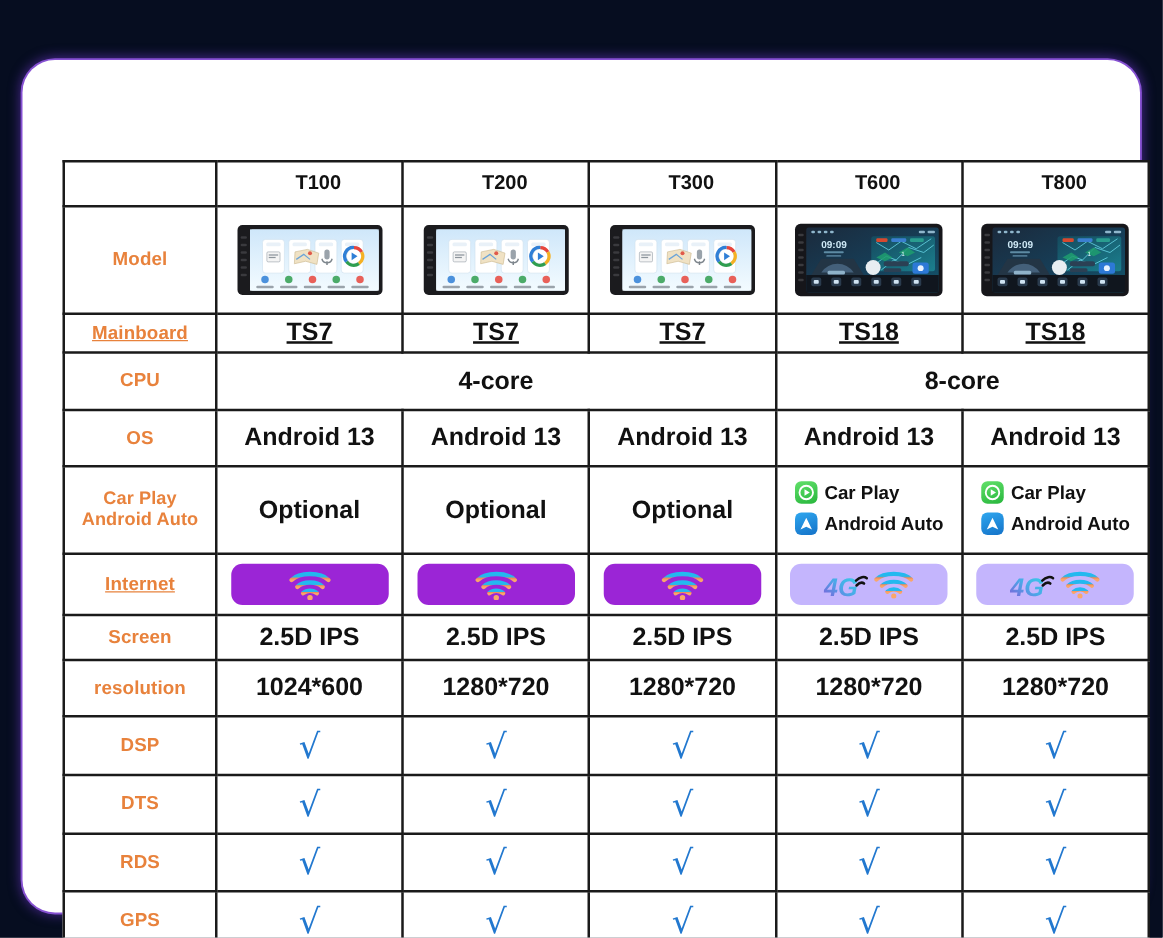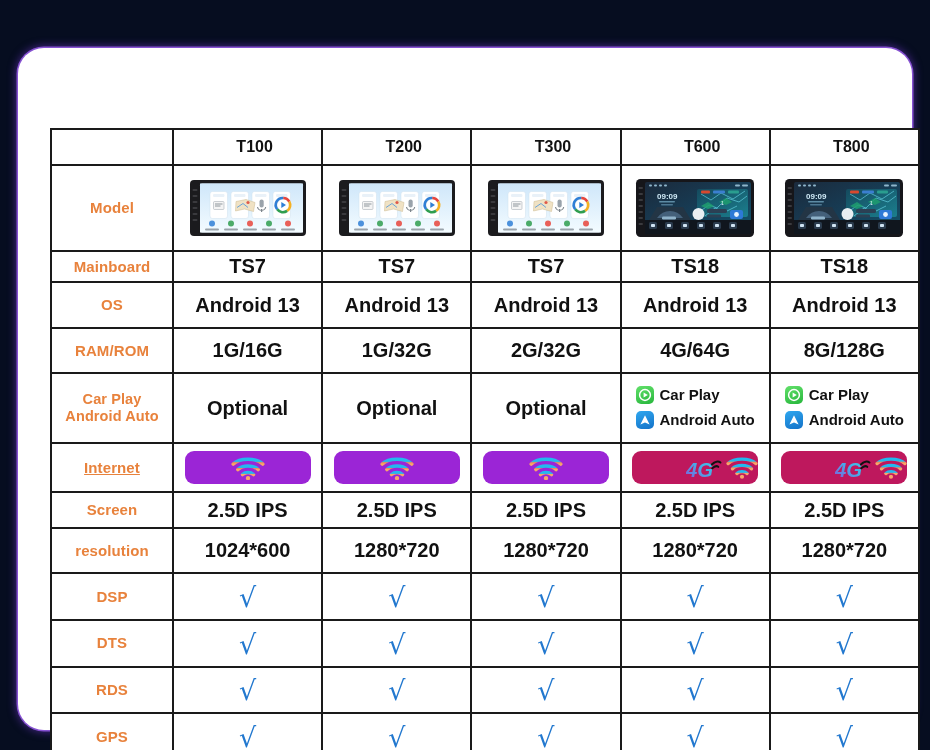--- a/index.html
+++ b/index.html
@@ -71,21 +71,21 @@
     font-weight: normal;
     line-height: 1;
     font-family: "DejaVu Sans", sans-serif;
     display: inline-block;
     transform: translateY(1px);
   }
 
   
   tr.r-head td { height: 29px; }
   tr.r-model td { height: 70px; }
-  tr.r-mb td { height: 26px; }
+  tr.r-mb td { height: 26px; text-decoration: underline; }
   tr.r-cpu td { height: 37px; }
   tr.r-os td { height: 37px; }
   tr.r-ram td { height: 37px; }
   tr.r-cp td { height: 57px; }
   tr.r-net td { height: 40px; text-decoration: underline; }
   tr.r-screen td { height: 29px; }
   tr.r-res td { height: 37px; }
   tr.r-bt td { height: 37px; }
   tr.r-tick td { height: 38px; }
 
@@ -120,21 +120,21 @@
   .badge {
     width: 126px; height: 33px;
     border-radius: 9px;
     margin: 0 auto;
     display: flex;
     align-items: center;
     justify-content: center;
     gap: 9px;
   }
   .badge.wifi-only { background: #9b25d6; }
-  .badge.lte { background: #be185d; gap: 4px; justify-content: flex-end; }
+  .badge.lte { background: #c4b5fd; gap: 4px; }
   .badge svg { display: block; }
 
   
   .device {
     margin: 0 auto;
     display: block;
   }
 </style>
 </head>
 <body>
@@ -513,38 +513,35 @@
 
           <tr class="r-mb">
             <td class="label">Mainboard</td>
             <td class="val">TS7</td>
             <td class="val">TS7</td>
             <td class="val">TS7</td>
             <td class="val">TS18</td>
             <td class="val">TS18</td>
           </tr>
 
+          <tr class="r-cpu">
+            <td class="label">CPU</td>
+            <td class="val" colspan="3">4-core</td>
+            <td class="val" colspan="2">8-core</td>
+          </tr>
 
           <tr class="r-os">
             <td class="label">OS</td>
             <td class="val">Android 13</td>
             <td class="val">Android 13</td>
             <td class="val">Android 13</td>
             <td class="val">Android 13</td>
             <td class="val">Android 13</td>
           </tr>
 
-          <tr class="r-ram">
-            <td class="label">RAM/ROM</td>
-            <td class="val">1G/16G</td>
-            <td class="val">1G/32G</td>
-            <td class="val">2G/32G</td>
-            <td class="val">4G/64G</td>
-            <td class="val">8G/128G</td>
-          </tr>
 
           <tr class="r-cp">
             <td class="label sm">
               <div>Car Play</div>
               <div>Android Auto</div>
             </td>
             <td class="val">Optional</td>
             <td class="val">Optional</td>
             <td class="val">Optional</td>
             <td>

